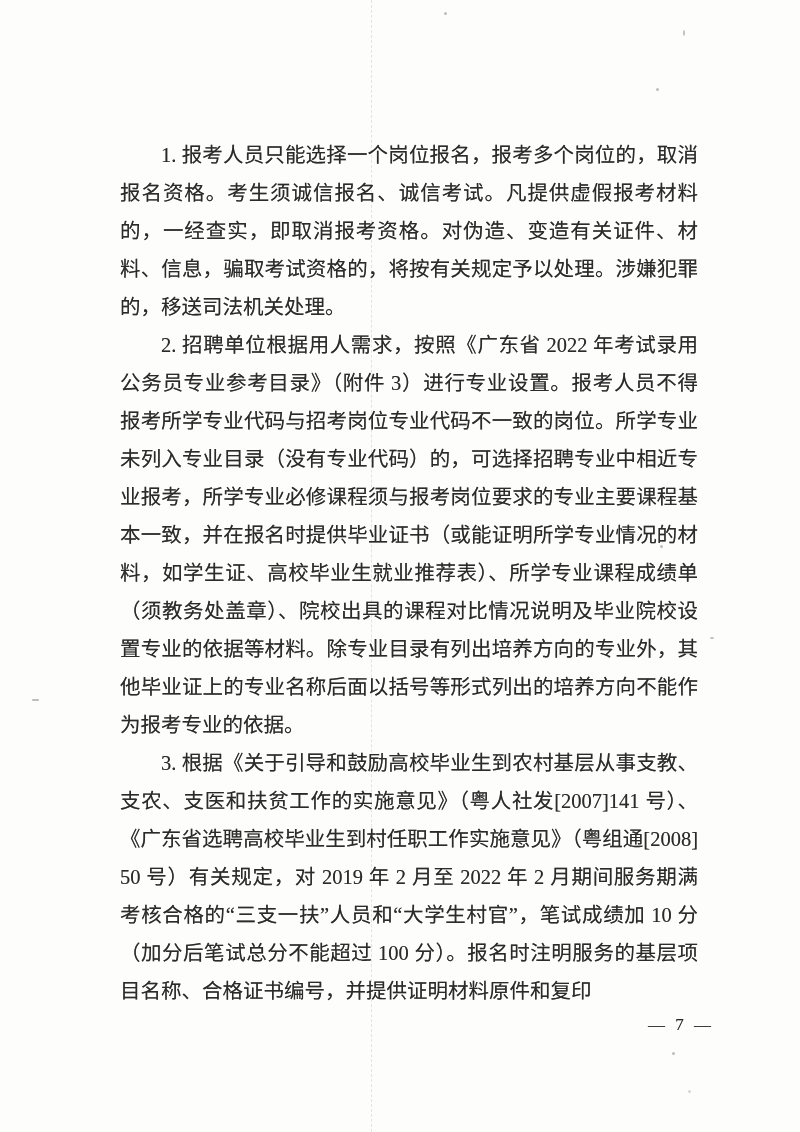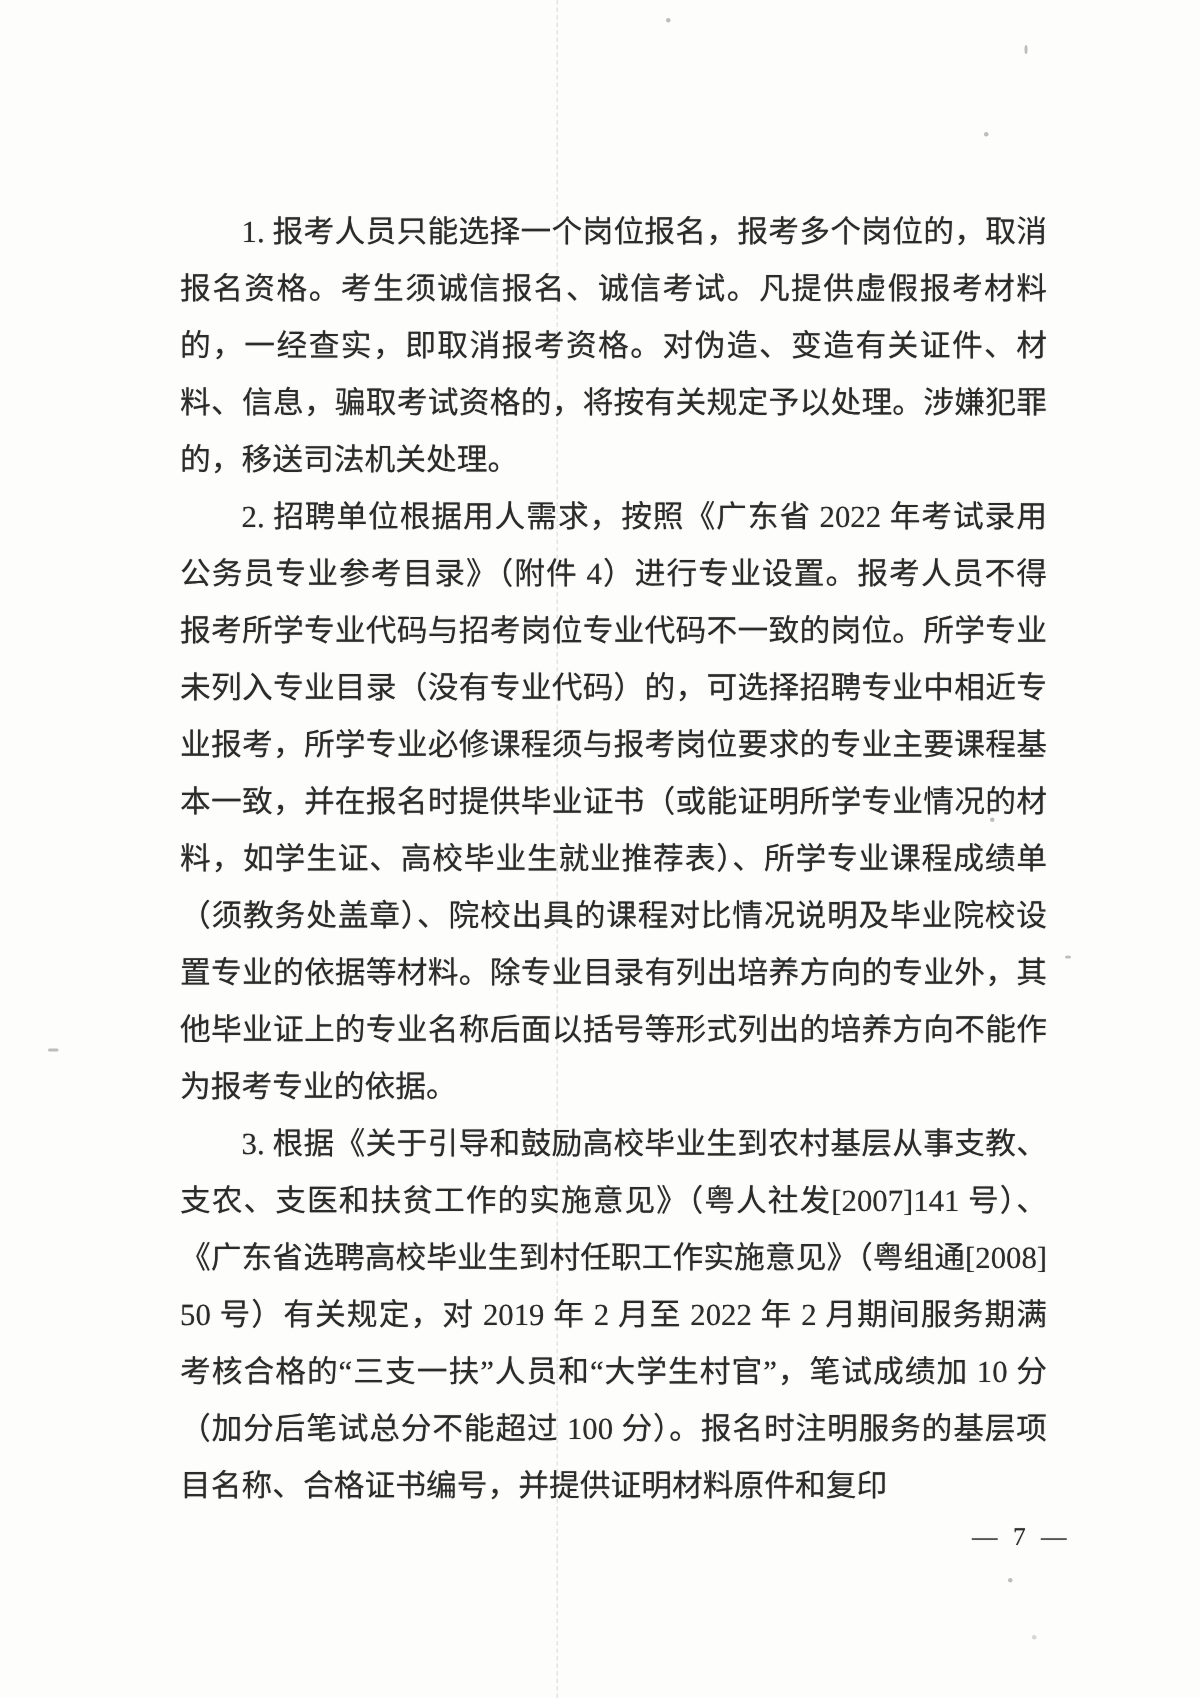--- a/index.html
+++ b/index.html
@@ -70,21 +70,21 @@
 </style>
 </head>
 <body>
 
 <div class="page">
 
   <div class="fold-line"></div>
 
   <div class="content">
     <p class="para">1. 报考人员只能选择一个岗位报名，报考多个岗位的，取消报名资格。考生须诚信报名、诚信考试。凡提供虚假报考材料的，一经查实，即取消报考资格。对伪造、变造有关证件、材料、信息，骗取考试资格的，将按有关规定予以处理。涉嫌犯罪的，移送司法机关处理。</p>
-    <p class="para">2. 招聘单位根据用人需求，按照《广东省 2022 年考试录用公务员专业参考目录》（附件 4）进行专业设置。报考人员不得报考所学专业代码与招考岗位专业代码不一致的岗位。所学专业未列入专业目录（没有专业代码）的，可选择招聘专业中相近专业报考，所学专业必修课程须与报考岗位要求的专业主要课程基本一致，并在报名时提供毕业证书（或能证明所学专业情况的材料，如学生证、高校毕业生就业推荐表）、所学专业课程成绩单（须教务处盖章）、院校出具的课程对比情况说明及毕业院校设置专业的依据等材料。除专业目录有列出培养方向的专业外，其他毕业证上的专业名称后面以括号等形式列出的培养方向不能作为报考专业的依据。</p>
+    <p class="para">2. 招聘单位根据用人需求，按照《广东省 2022 年考试录用公务员专业参考目录》（附件 3）进行专业设置。报考人员不得报考所学专业代码与招考岗位专业代码不一致的岗位。所学专业未列入专业目录（没有专业代码）的，可选择招聘专业中相近专业报考，所学专业必修课程须与报考岗位要求的专业主要课程基本一致，并在报名时提供毕业证书（或能证明所学专业情况的材料，如学生证、高校毕业生就业推荐表）、所学专业课程成绩单（须教务处盖章）、院校出具的课程对比情况说明及毕业院校设置专业的依据等材料。除专业目录有列出培养方向的专业外，其他毕业证上的专业名称后面以括号等形式列出的培养方向不能作为报考专业的依据。</p>
     <p class="para">3. 根据《关于引导和鼓励高校毕业生到农村基层从事支教、支农、支医和扶贫工作的实施意见》（粤人社发[2007]141 号）、《广东省选聘高校毕业生到村任职工作实施意见》（粤组通[2008]50 号）有关规定，对 2019 年 2 月至 2022 年 2 月期间服务期满考核合格的“三支一扶”人员和“大学生村官”，笔试成绩加 10 分（加分后笔试总分不能超过 100 分）。报名时注明服务的基层项目名称、合格证书编号，并提供证明材料原件和复印</p>
   </div>
 
   <div class="page-number">— 7 —</div>
 
   <div class="speck" style="left:444px; top:12px;  width:3px; height:3px;"></div>
   <div class="speck" style="left:683px; top:30px;  width:2px; height:6px;"></div>
   <div class="speck" style="left:656px; top:88px;  width:3px; height:3px;"></div>
   <div class="speck" style="left:660px; top:545px; width:3px; height:3px;"></div>
   <div class="speck" style="left:710px; top:637px; width:4px; height:2px;"></div>

